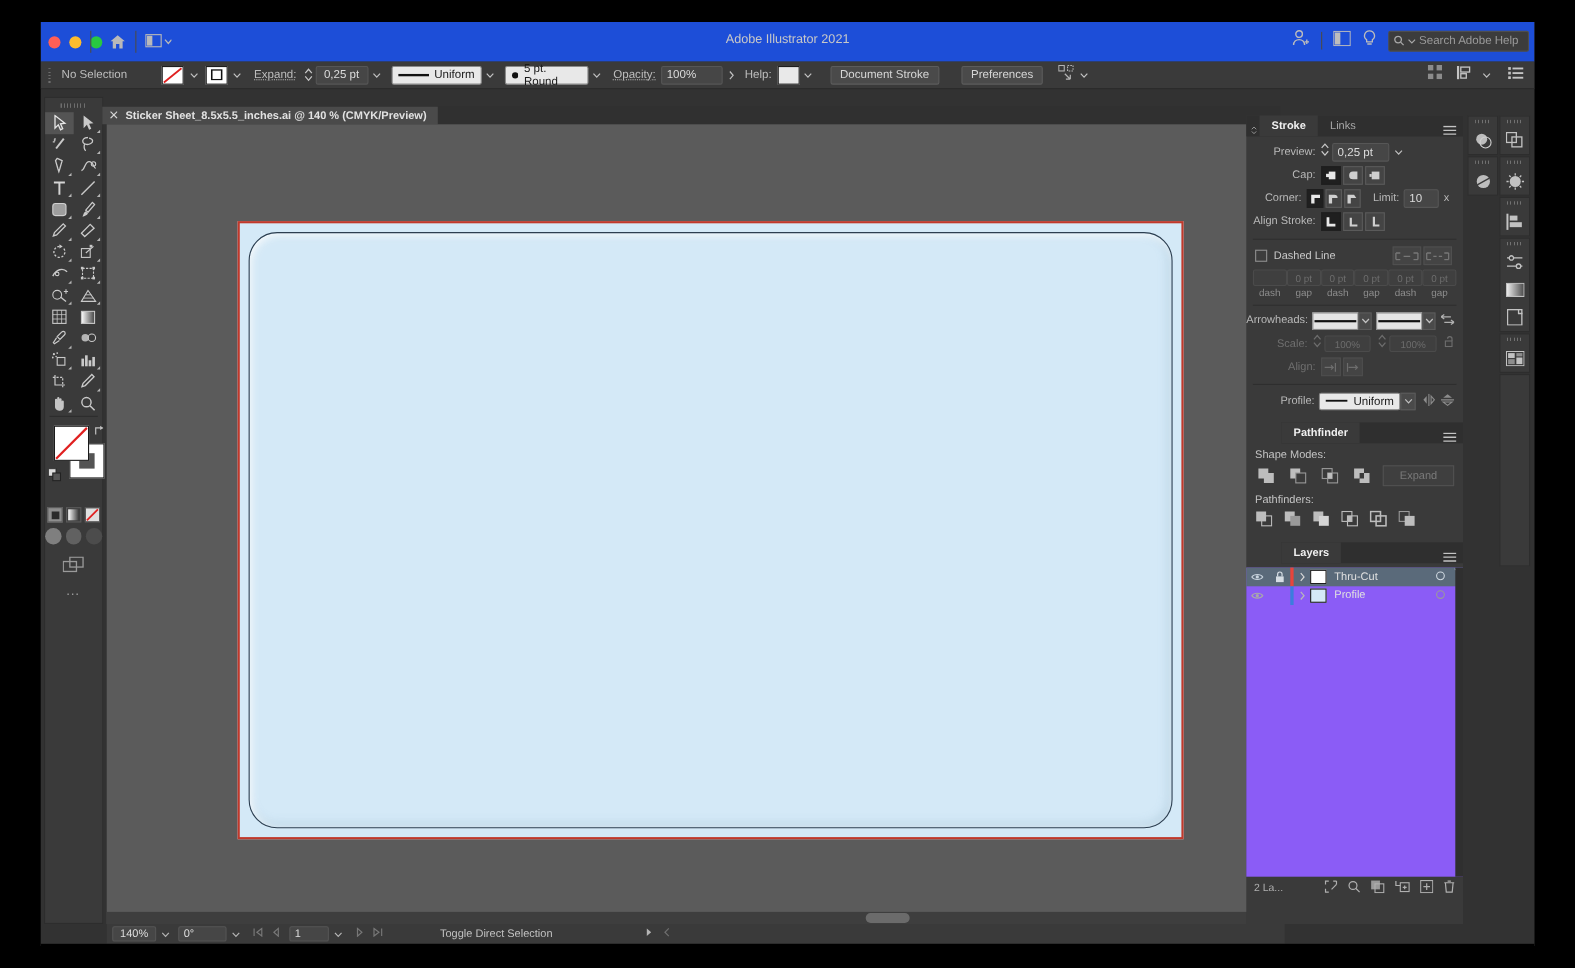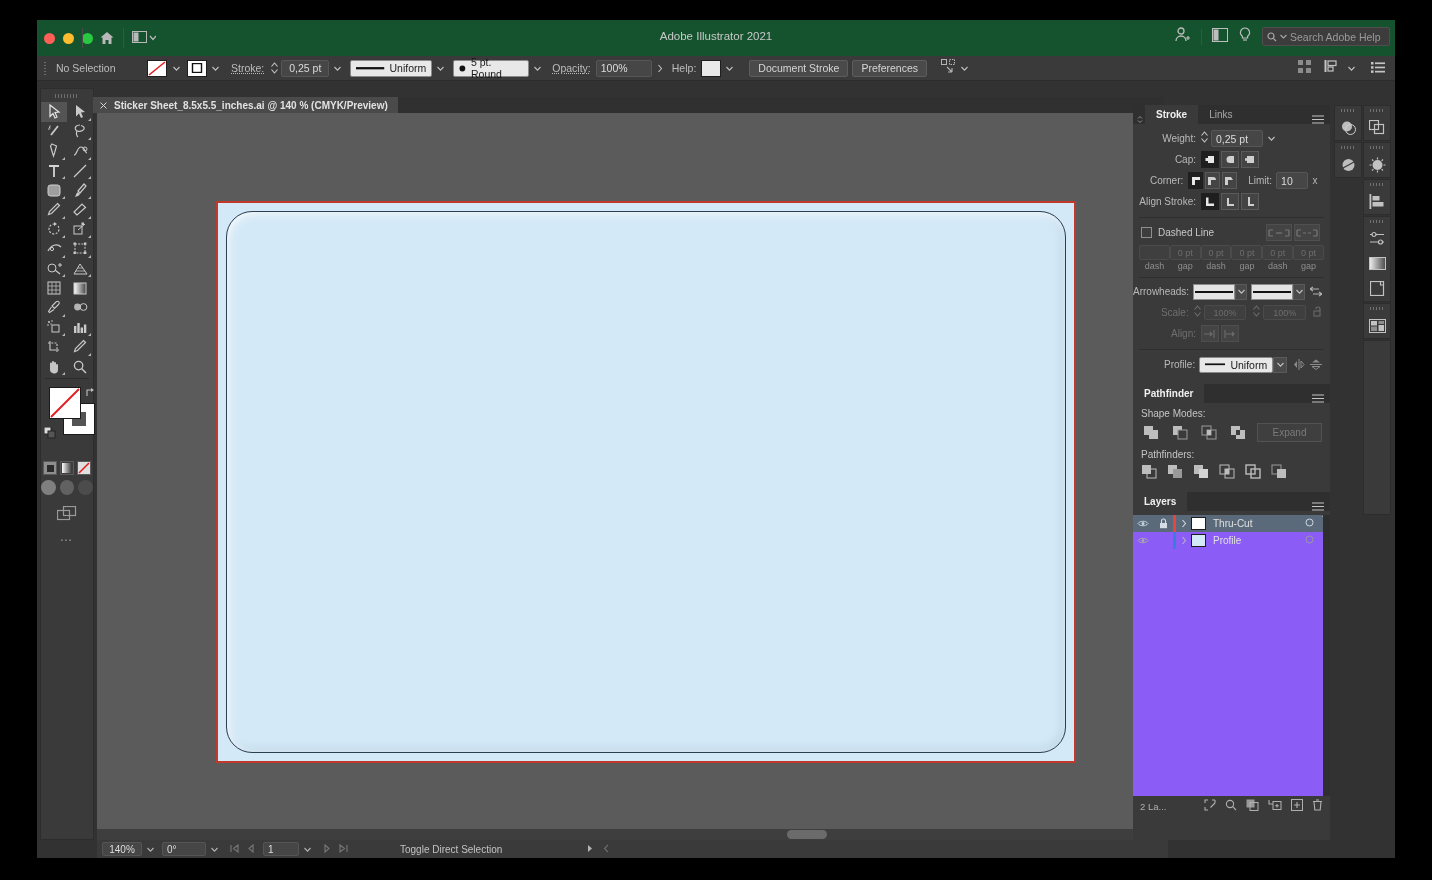--- a/index.html
+++ b/index.html
@@ -3,21 +3,21 @@
 <meta charset="utf-8">
 <style>
   * { box-sizing: border-box; margin:0; padding:0; }
   html,body { width:1432px; height:880px; background:#000; overflow:hidden;
     font-family:"Liberation Sans", sans-serif; }
   #app { position:absolute; left:37px; top:20px; width:1358px; height:840px;
     background:#323232; overflow:hidden; }
 
   
   .titlebar { position:absolute; left:0; top:0; width:100%; height:36px;
-    background:#14532d; }
+    background:#1d4ed8; }
   .traffic { position:absolute; left:7px; top:13px; display:flex; gap:8px; }
   .dot { width:11px; height:11px; border-radius:50%; }
   .dot.r{background:#ff5f57}.dot.y{background:#febc2e}.dot.g{background:#28c840}
   .home-ico { position:absolute; left:61px; top:9px; width:18px; height:18px; }
   .tb-sep { position:absolute; top:8px; width:1px; height:20px; background:#4b4b4b; }
   .arr-ico { position:absolute; left:95px; top:10px; width:22px; height:16px; }
   .chev { width:9px; height:9px; }
   .app-title { position:absolute; left:0; top:10px; width:100%; text-align:center;
     font-size:11.5px; color:#c8c8c8; }
   .tb-right { position:absolute; right:5px; top:6px; display:flex; align-items:center; gap:10px; }
@@ -104,21 +104,21 @@
     font-size:10px; color:#a8a8a8; }
   .ptab.active { background:#3a3a3a; color:#f0f0f0; font-weight:bold; }
   .pmenu { position:absolute; right:6px; top:5px; width:12px; height:9px; }
   .prow { display:flex; align-items:center; height:21px; padding-right:8px; }
   .plabel { font-size:10px; color:#b9b9b9; text-align:right; }
   .ibtn { width:18px; height:17px; border:1px solid #5a5a5a; background:#444;
     display:flex; align-items:center; justify-content:center; margin-right:2px; }
   .ibtn.on { background:#1f1f1f; border-color:#1f1f1f; }
   .psep { height:1px; background:#2e2e2e; margin:4px 0; }
   .ptitlebar { height:19px; background:#2f2f2f; display:flex; align-items:center;
-    position:relative; }
+    position:relative;margin-left:32px; }
   .ptitlebar .t { font-size:10px; color:#f0f0f0; font-weight:bold;
     background:#3a3a3a; height:19px; display:flex; align-items:center; padding:0 11px; }
   .dim { color:#6f6f6f !important; }
   .dfield { width:33px; height:15px; background:#3f3f3f; border:1px solid #4b4b4b;
     border-radius:2px; font-size:9px; color:#6d6d6d; display:flex;
     align-items:center; justify-content:center; }
   .dcap { width:33px; text-align:center; font-size:9px; color:#8e8e8e; }
   .arrowsel { width:52px; height:16px; background:#e4e4e4; border:1px solid #8c8c8c;
     display:flex; align-items:center; justify-content:center; }
   .arrowsel i { width:38px; height:2px; background:#111; }
@@ -229,21 +229,21 @@
       <svg width="12" height="10" viewBox="0 0 12 10">
           <rect x="1.5" y="0.5" width="9" height="9" fill="none" stroke="#111" stroke-width="1.4"></rect>
         </svg>
     </div>
     <div class="mini-chev">
       <svg class="chev" viewBox="0 0 9 9">
           <path d="M1.5 3 4.5 6.2 7.5 3" fill="none" stroke="#c0c0c0" stroke-width="1.1"></path>
         </svg>
     </div>
 
-    <div class="cb-lbl u" style="margin:0 6px 0 8px">Stroke:</div>
+    <div class="cb-lbl u" style="margin:0 6px 0 8px">Expand:</div>
     <div class="stepper">
       <svg width="9" height="14" viewBox="0 0 9 14">
           <path d="M1.5 5.5 4.5 2 7.5 5.5" fill="none" stroke="#c8c8c8" stroke-width="1.1"></path>
           <path d="M1.5 8.5 4.5 12 7.5 8.5" fill="none" stroke="#c8c8c8" stroke-width="1.1"></path>
         </svg>
     </div>
     <div class="numfield" style="width:48px;margin-left:3px;justify-content:center">0,25 pt</div>
     <div class="mini-chev">
       <svg class="chev" viewBox="0 0 9 9">
           <path d="M1.5 3 4.5 6.2 7.5 3" fill="none" stroke="#c0c0c0" stroke-width="1.1"></path>
@@ -284,21 +284,21 @@
 
     <div class="cb-lbl" style="margin:0 5px 0 4px">Help:</div>
     <div class="sw" style="background:#e9e9e9"></div>
     <div class="mini-chev">
       <svg class="chev" viewBox="0 0 9 9">
           <path d="M1.5 3 4.5 6.2 7.5 3" fill="none" stroke="#c0c0c0" stroke-width="1.1"></path>
         </svg>
     </div>
 
     <div class="cbtn" style="margin-left:12px">Document Stroke</div>
-    <div class="cbtn" style="margin-left:4px">Preferences</div>
+    <div class="cbtn" style="margin-left:20px">Preferences</div>
 
     <div style="margin-left:14px">
       <svg width="15" height="14" viewBox="0 0 15 14">
           <rect x="0.5" y="0.5" width="5" height="5" fill="none" stroke="#b4b4b4"></rect>
           <rect x="8.5" y="0.5" width="5" height="5" fill="none" stroke="#b4b4b4" stroke-dasharray="1.5 1"></rect>
           <path d="M6 8l5 5M11 13V9M11 13H7" stroke="#b4b4b4" stroke-width="1.1" fill="none"></path>
         </svg>
     </div>
     <div class="mini-chev">
       <svg class="chev" viewBox="0 0 9 9">
@@ -640,21 +640,21 @@
         <svg width="12" height="9" viewBox="0 0 12 9">
             <g stroke="#c4c4c4" stroke-width="1.2">
               <path d="M0 1h12M0 4.5h12M0 8h12"></path>
             </g>
           </svg>
       </span>
     </div>
 
     <div style="padding:4px 0 2px">
       <div class="prow">
-        <div class="plabel" style="width:63px">Weight:</div>
+        <div class="plabel" style="width:63px">Preview:</div>
         <span style="margin:0 2px 0 4px">
           <svg width="9" height="14" viewBox="0 0 9 14">
               <path d="M1.5 5.5 4.5 2 7.5 5.5" fill="none" stroke="#c8c8c8" stroke-width="1.1"></path>
               <path d="M1.5 8.5 4.5 12 7.5 8.5" fill="none" stroke="#c8c8c8" stroke-width="1.1"></path>
             </svg>
         </span>
         <div class="numfield" style="width:52px">0,25 pt</div>
         <span class="mini-chev">
           <svg class="chev" viewBox="0 0 9 9">
               <path d="M1.5 3 4.5 6.2 7.5 3" fill="none" stroke="#c0c0c0" stroke-width="1.1"></path>

